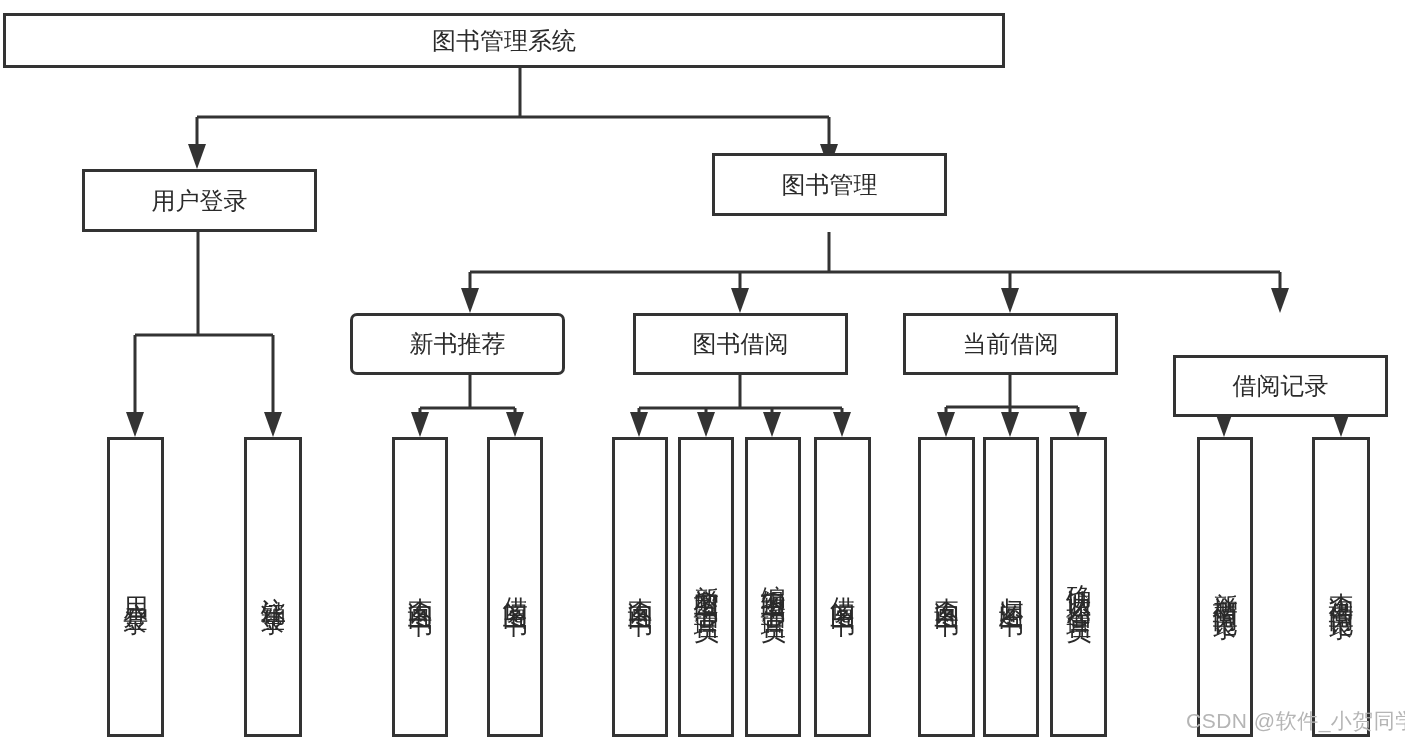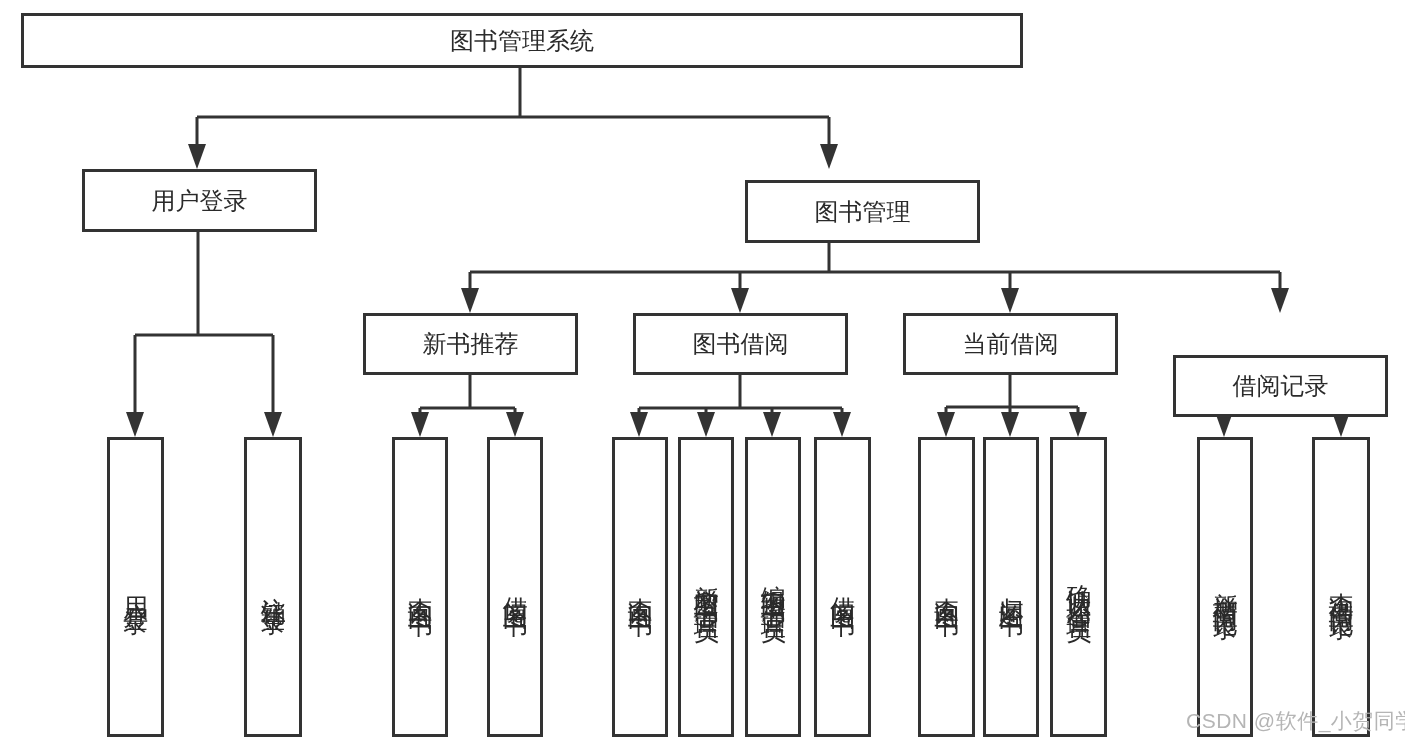--- a/index.html
+++ b/index.html
@@ -33,27 +33,27 @@
     font-size:25px;
   }
   .vtext{
     writing-mode:vertical-rl;
     text-orientation:mixed;
     letter-spacing:5px;
     line-height:1.1;
     white-space:nowrap;
   }
   
-  #root-box{left:21px;top:13px;width:1002px;height:55px;}
+  #root-box{left:3px;top:13px;width:1002px;height:55px;}
   
   #l2-0{left:82px;top:169px;width:235px;height:63px;}
-  #l2-1{left:712px;top:180px;width:235px;height:63px;margin-left:33px;}
+  #l2-1{left:712px;top:153px;width:235px;height:63px;}
   
   .l3{top:313px;height:62px;width:215px;}
-  #l3-0{left:363px;}
+  #l3-0{left:350px;border-radius:7px;}
   #l3-1{left:633px;}
   #l3-2{left:903px;}
   #l3-3{left:1173px;margin-top:42px;}
   
   #leaf-ul-0{left:107px;width:57px;}
   #leaf-ul-1{left:244px;width:58px;}
   #leaf-nb-0{left:392px;width:56px;}
   #leaf-nb-1{left:487px;width:56px;}
   #leaf-bb-0{left:612px;width:56px;}
   #leaf-bb-1{left:678px;width:56px;}

